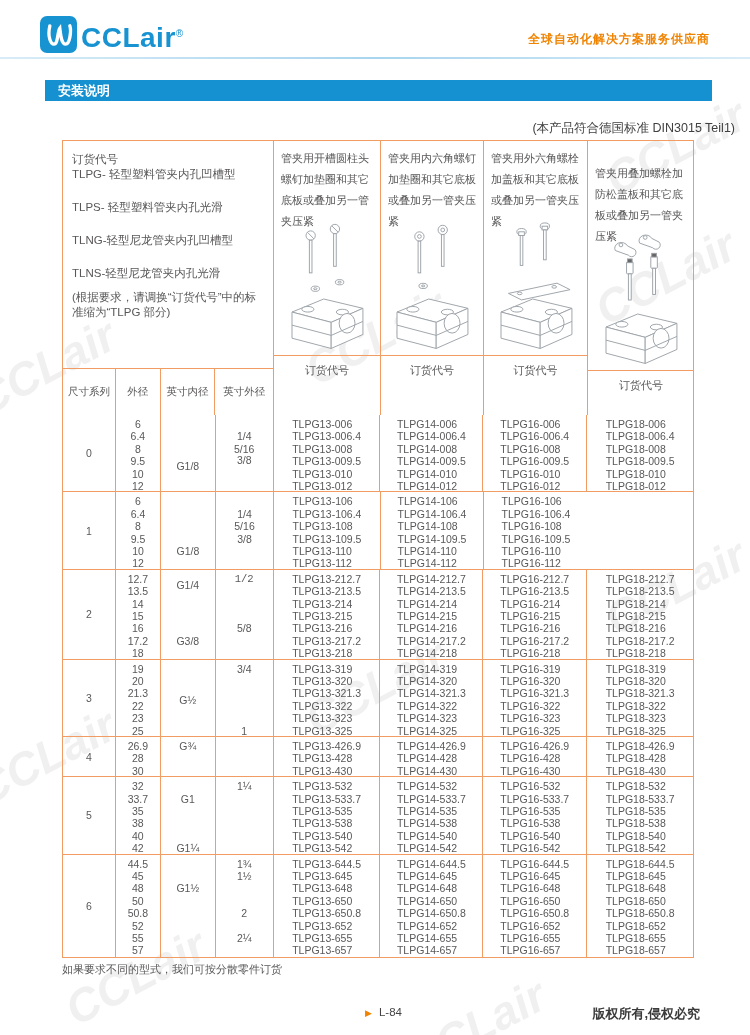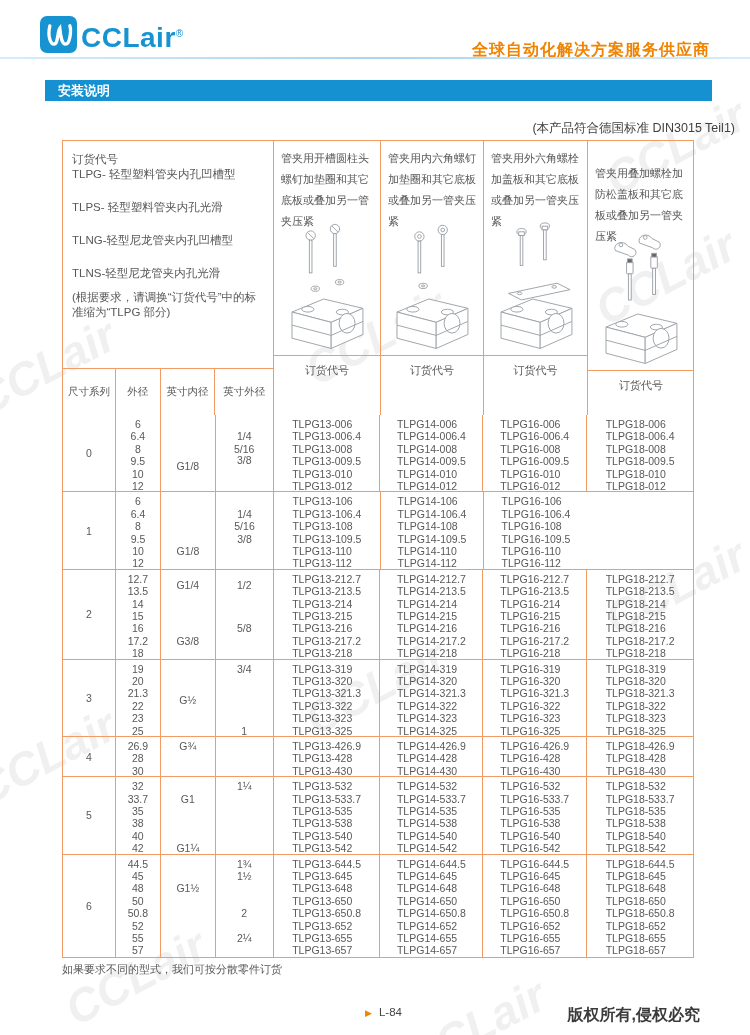--- a/index.html
+++ b/index.html
@@ -6,21 +6,21 @@
   html,body { background:#ffffff; }
   body { font-family:"Liberation Sans","DejaVu Sans",sans-serif; color:#58585A; }
   .page { position:relative; width:750px; height:1035px; background:#ffffff; overflow:hidden; }
 
   
   .hdr { position:absolute; left:0; top:0; width:750px; height:57px; background:#fff; z-index:3; }
   .logo { position:absolute; left:40px; top:16px; display:flex; align-items:flex-end; }
   .logo-mark { width:37px; height:37px; background:#1793D1; border-radius:7px; display:flex; align-items:center; justify-content:center; }
   .logo-text { color:#1793D1; font-weight:bold; font-size:28px; letter-spacing:0.5px; line-height:30px; margin-left:4px; }
   .logo-reg { color:#1793D1; font-size:10px; vertical-align:top; position:relative; top:-14px; }
-  .tagline { position:absolute; right:40px; top:40px; color:#F08300; font-weight:bold; font-size:16px; letter-spacing:1px; }
+  .tagline { position:absolute; right:40px; top:31px; color:#F08300; font-weight:bold; font-size:12px; letter-spacing:1px; }
   .hdr-rule { position:absolute; left:0; top:57px; width:750px; height:2px; background:linear-gradient(to right,#d8ecf8,#a9d5ee,#d8ecf8); z-index:3; }
 
   .section-bar { position:absolute; left:45px; top:80px; width:667px; height:21px; background:#1590D0; color:#fff; font-weight:bold; font-size:13px; line-height:21px; padding-left:13px; z-index:3; }
 
   .din-note { position:absolute; right:15px; top:120px; font-size:12.5px; color:#404040; z-index:3;margin-left:7px; }
 
   
   .ptable { position:absolute; left:62px; top:140px; width:632px; border:1px solid #F09C62; background:transparent; z-index:3; }
   .thead { display:flex; }
   .lhead { width:211px; border-right:1px solid #F09C62; display:flex; flex-direction:column; }
@@ -50,21 +50,21 @@
   .cell.num { display:flex; align-items:center; justify-content:center; padding-top:0; }
   .odline, .codeline { line-height:12.4px; }
   .codes-cell { text-align:center; }
   .cstack { display:inline-block; text-align:left; }
   .fitem { position:absolute; left:0; right:0; line-height:12.4px; }
 
   
   .foot-note { position:absolute; left:62px; top:962px; font-size:11px; color:#595757; z-index:3; }
   .pageno { position:absolute; left:365px; top:1006px; font-size:11.5px; color:#454545; z-index:3; }
   .pageno .tri { color:#F08300; font-size:9px; margin-right:7px; }
-  .copyright { position:absolute; right:50px; top:1005px; font-size:16px; font-weight:bold; color:#3a3a3a; z-index:3; }
+  .copyright { position:absolute; right:50px; top:1005px; font-size:13px; font-weight:bold; color:#3a3a3a; z-index:3; }
 
   
   .wm { position:absolute; font-weight:bold; font-style:italic; color:rgba(170,170,170,0.18); font-size:46px; transform:rotate(-28deg); white-space:nowrap; z-index:2; pointer-events:none; }
 </style>
 </head>
 <body>
 
 <div class="page">
 
   <div class="wm" style="left:-30px; top:340px;">CCLair</div>
@@ -288,21 +288,21 @@
             <div class="odline">15</div>
             <div class="odline">16</div>
             <div class="odline">17.2</div>
             <div class="odline">18</div>
           </div>
           <div class="cell w2">
             <div class="fitem" style="top: 9.2px;">G1/4</div>
             <div class="fitem" style="top: 65px;">G3/8</div>
           </div>
           <div class="cell w3">
-            <div class="fitem" style="top: 9px;">1/2</div>
+            <div class="fitem" style="top: 3px; font-family: Liberation Mono, monospace;">1/2</div>
             <div class="fitem" style="top: 52.6px;">5/8</div>
           </div>
           <div class="cell codes-cell c4"><div class="cstack"><div class="codeline">TLPG13-212.7</div><div class="codeline">TLPG13-213.5</div><div class="codeline">TLPG13-214</div><div class="codeline">TLPG13-215</div><div class="codeline">TLPG13-216</div><div class="codeline">TLPG13-217.2</div><div class="codeline">TLPG13-218</div></div></div>
           <div class="cell codes-cell c5"><div class="cstack"><div class="codeline">TLPG14-212.7</div><div class="codeline">TLPG14-213.5</div><div class="codeline">TLPG14-214</div><div class="codeline">TLPG14-215</div><div class="codeline">TLPG14-216</div><div class="codeline">TLPG14-217.2</div><div class="codeline">TLPG14-218</div></div></div>
           <div class="cell codes-cell c6"><div class="cstack"><div class="codeline">TLPG16-212.7</div><div class="codeline">TLPG16-213.5</div><div class="codeline">TLPG16-214</div><div class="codeline">TLPG16-215</div><div class="codeline">TLPG16-216</div><div class="codeline">TLPG16-217.2</div><div class="codeline">TLPG16-218</div></div></div>
           <div class="cell codes-cell c7"><div class="cstack"><div class="codeline">TLPG18-212.7</div><div class="codeline">TLPG18-213.5</div><div class="codeline">TLPG18-214</div><div class="codeline">TLPG18-215</div><div class="codeline">TLPG18-216</div><div class="codeline">TLPG18-217.2</div><div class="codeline">TLPG18-218</div></div></div>
         </div>
         <div class="srow" style="height: 77.4px;">
           <div class="cell num w0">3</div>
           <div class="cell w1">

